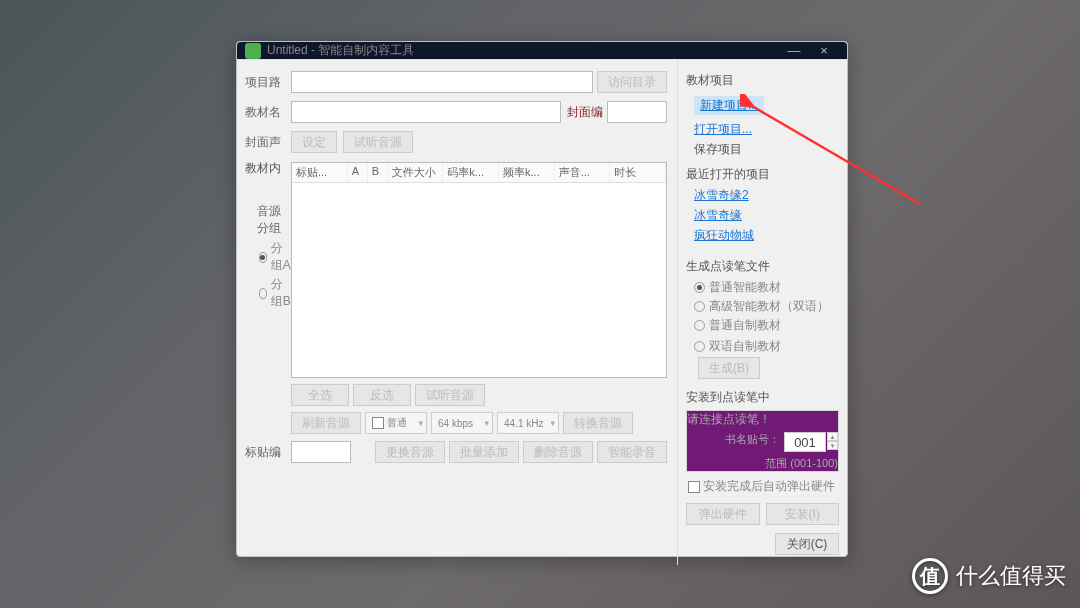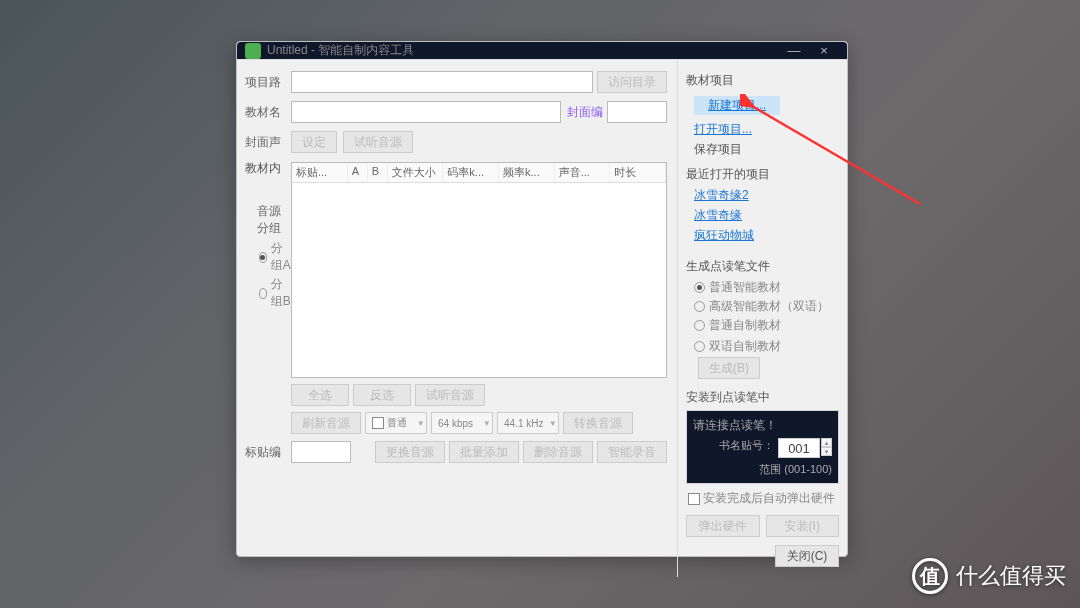--- a/index.html
+++ b/index.html
@@ -46,24 +46,24 @@
 .radio.sel .dot::after { content:""; width:5px; height:5px; background:#555; border-radius:50%; }
 
 .btnrow { display:flex; gap:4px; margin-left:46px; margin-top:6px; flex-wrap:wrap; align-items:center; }
 .btnrow .btn { min-width:58px;text-align:right; }
 .dd { height:22px; border:1px solid #ccc; background:#f5f5f5; padding:0 14px 0 6px; display:inline-flex; align-items:center; color:#888; position:relative; min-width:62px; font-size:10px; }
 .dd::after { content:"▾"; position:absolute; right:3px; color:#aaa; font-size:9px; }
 .chk { width:12px; height:12px; border:1px solid #888; background:#fff; display:inline-block; margin-right:3px; }
 
 .section-h { font-weight: normal; color:#555; margin: 2px 0 4px 0; }
 .link { color: #1976d2; text-decoration: underline; cursor: pointer; display:block; margin: 3px 0 3px 8px; font-size:12px; }
-.link.hot { background: #cce4f7; padding: 1px 14px; display:inline-block; }
+.link.hot { background: #cce4f7; padding: 1px 6px; display:inline-block; }
 .plain { color:#555; margin: 3px 0 3px 8px; }
 .rgroup { margin: 2px 0 2px 6px; }
-.gbox { background:#0f172a; border:1px solid #d5d5d5; padding:6px; color:#aaa; }
+.gbox { background:#701a75; border:1px solid #d5d5d5; color:#aaa; }
 .gbox .grow { display:flex; align-items:flex-start; justify-content:flex-end; margin-top:4px; font-size:11px; }
 .gbox .num { width:42px; height:20px; border:1px solid #ccc; background:#fff; margin-left:4px; color:#444; text-align:center; line-height:20px; font-size:13px; }
 .spin { width:11px; display:flex; flex-direction:column; margin-left:1px; }
 .spin div { height:9px; border:1px solid #ccc; background:#f5f5f5; font-size:7px; line-height:7px; text-align:center; color:#888; }
 
 .arrow-svg { position:absolute; left:740px; top:94px; pointer-events:none; }
 
 .watermark {
   position:absolute; right:14px; bottom:14px; display:flex; align-items:center; color:#fff;
   font-size:22px; font-weight:500; filter: drop-shadow(0 1px 2px rgba(0,0,0,0.5));
@@ -89,21 +89,21 @@
 
       <div class="row">
         <span class="lab">项目路</span>
         <div class="inp"></div>
         <div class="btn d" style="margin-left:4px">访问目录</div>
       </div>
 
       <div class="row">
         <span class="lab">教材名</span>
         <div class="inp"></div>
-        <span style="width:46px; text-align:right; padding:0 4px; color:#8b5cf6">封面编</span>
+        <span style="width:46px; text-align:right; padding:0 4px; color:#7f1d1d">封面编</span>
         <div class="inp small"></div>
       </div>
 
       <div class="row">
         <span class="lab">封面声</span>
         <div class="btn d">设定</div>
         <div class="btn d" style="margin-left:6px">试听音源</div>
       </div>
 
       <div style="display:flex; align-items:flex-start;">

